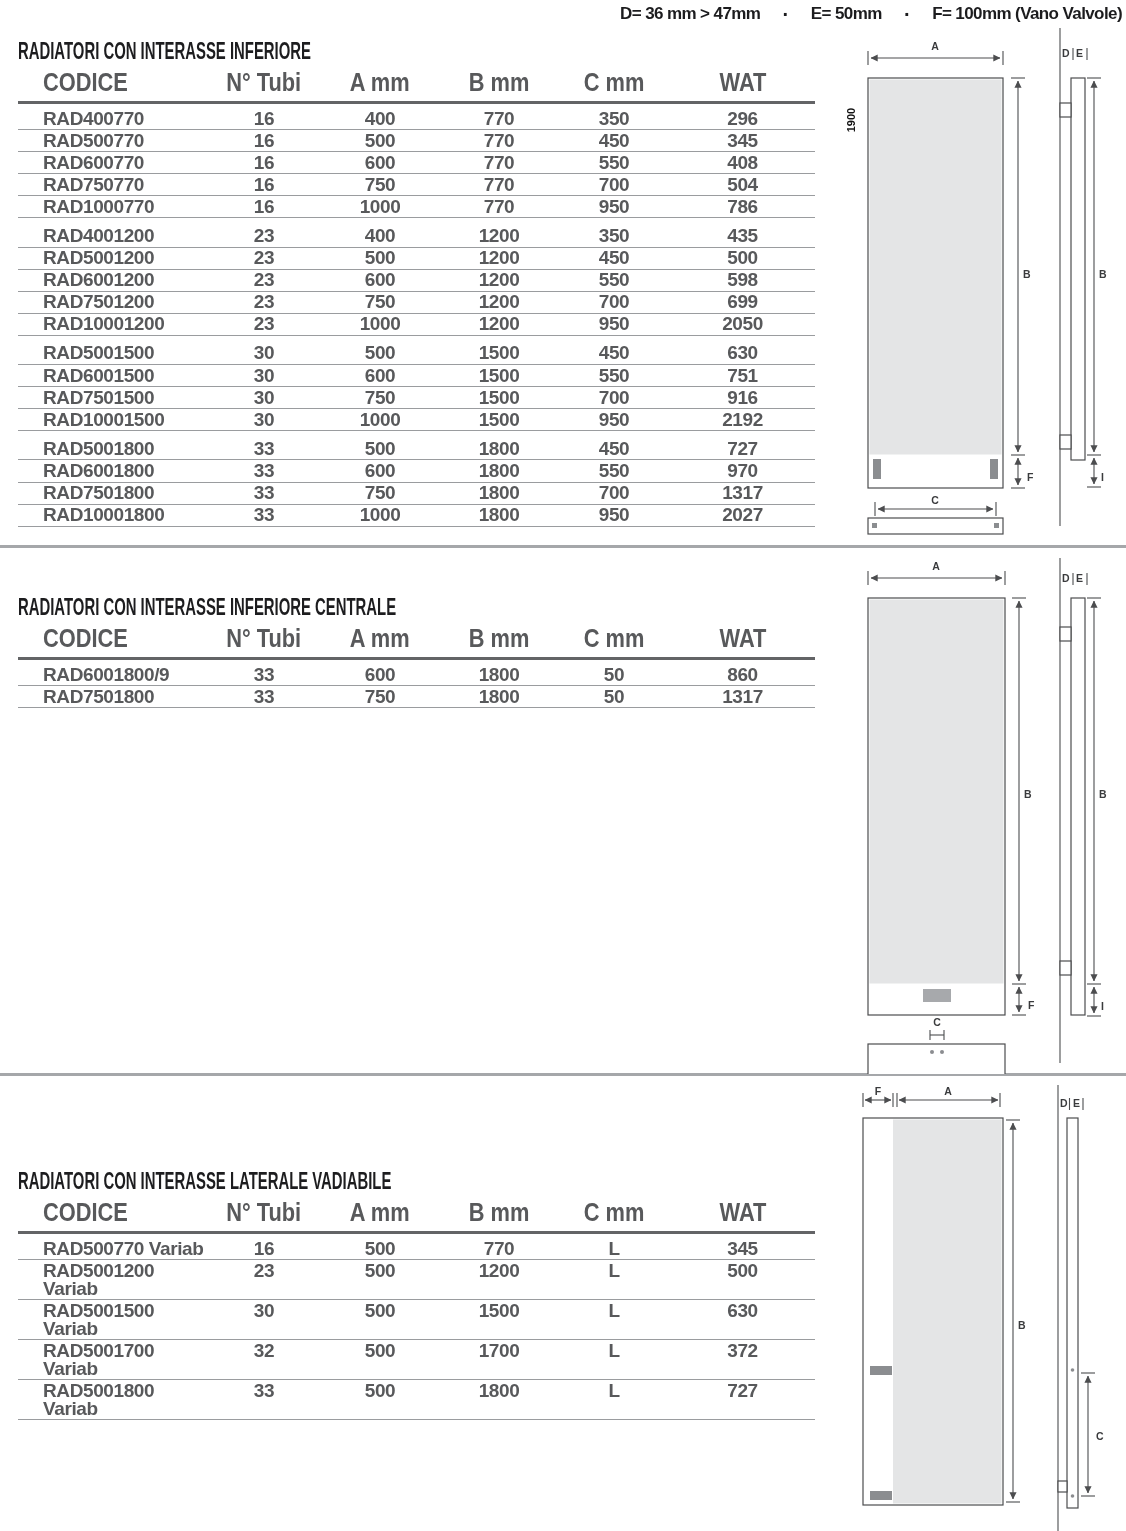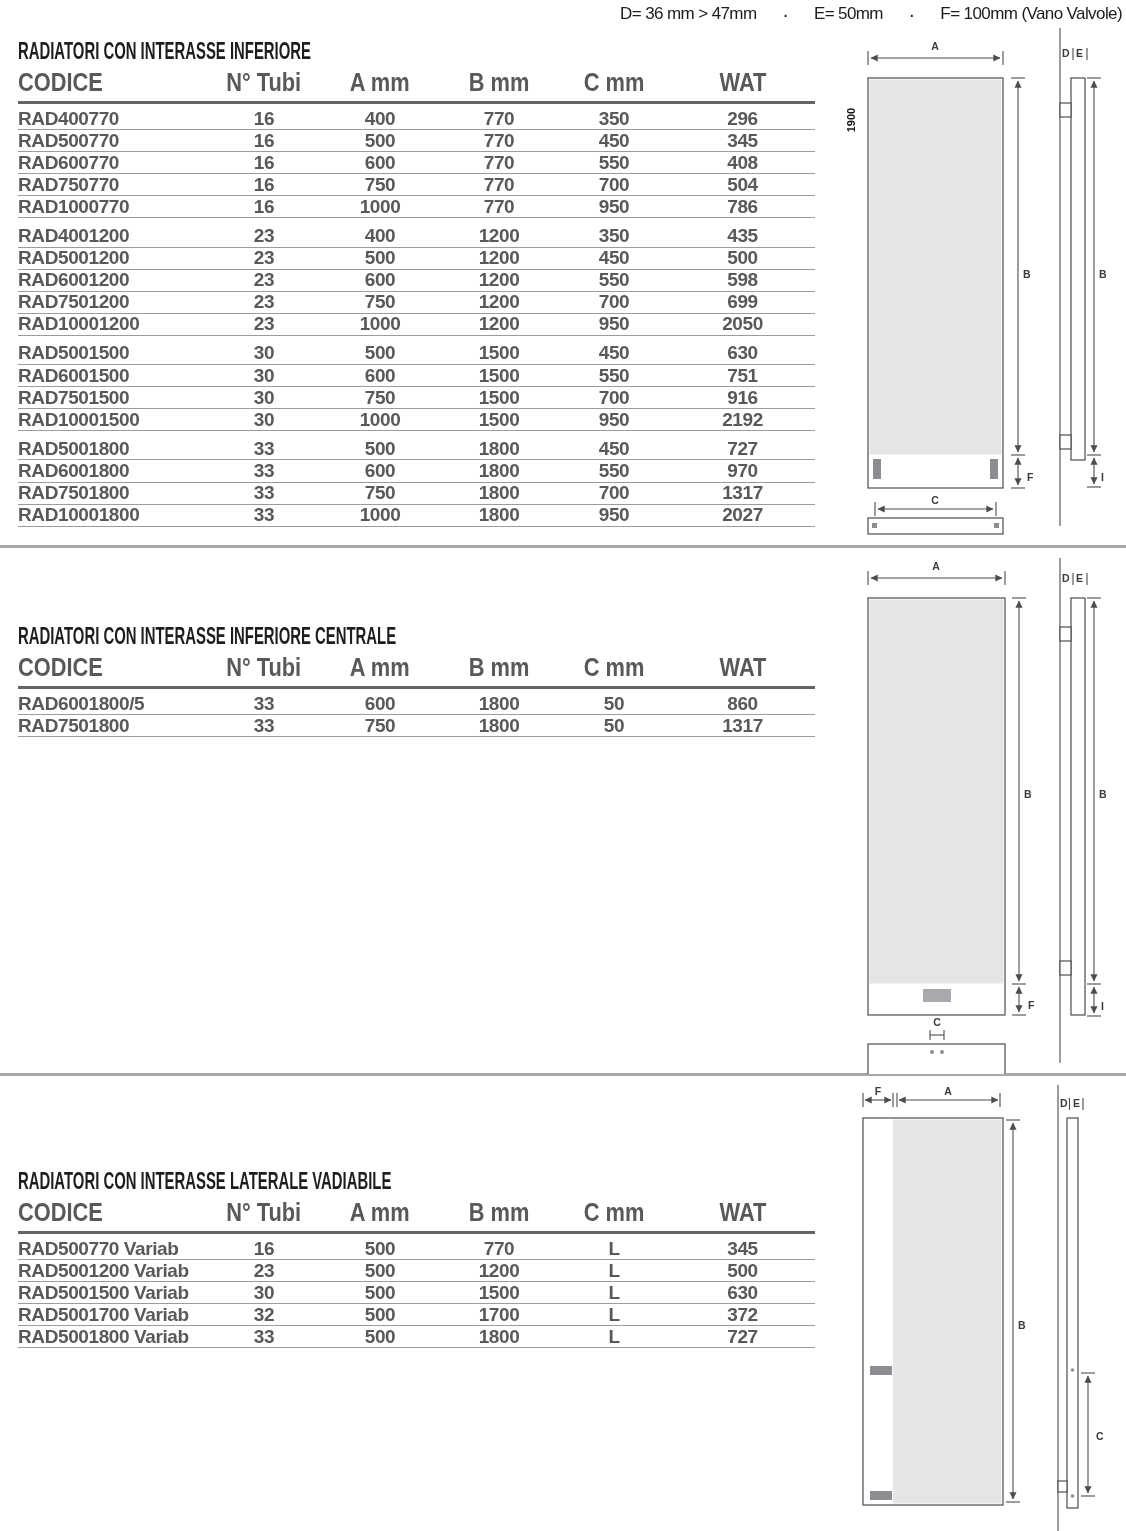--- a/index.html
+++ b/index.html
@@ -6,21 +6,21 @@
   body {
     width:1126px; height:1531px; background:#ffffff; position:relative;
     font-family:"Liberation Sans", sans-serif; overflow:hidden;
   }
   .page { position:absolute; inset:0; }
 
   
   .legend {
     position:absolute; top:4px; left:620px; width:502px;
     display:flex; justify-content:space-between; align-items:center;
-    font-weight:normal; font-size:17px; letter-spacing:-0.6px; color:#1c1c1e;
+    font-weight:bold; font-size:17px; letter-spacing:-0.6px; color:#1c1c1e;
     white-space:nowrap;
   }
   .legend .dot { font-size:20px; line-height:10px; }
 
   
   .separator { position:absolute; left:0; width:1126px; height:3px; background:#a5a7aa; }
   .sep-1 { top:545px; }
   .sep-2 { top:1073px; }
 
   
@@ -35,21 +35,21 @@
   .head .cell { font-weight:bold; font-size:26px; line-height:30px; color:#58595b; }
   .head .cell span { display:inline-block; transform:scaleX(0.84); transform-origin:50% 50%; white-space:nowrap; }
   .head .cell.c0 span { transform-origin:0 50%; }
   .group { margin-top:7px; }
   .group.first { margin-top:4px; }
   .row.data { border-bottom:1.6px solid #9a9c9f; padding:1.5px 0 1.6px; }
   .row.data .cell {
     font-weight:bold; font-size:19px; line-height:18px; color:#58595b; letter-spacing:-0.4px;
   }
   .cell { text-align:center; }
-  .cell.c0 { text-align:left; }
+  .cell.c0 { text-align:left;margin-left:25px; }
 
   
   .diag { position:absolute; }
   .diag line { stroke:#4c4d4f; stroke-width:1.1; }
   .diag .box { fill:#ffffff; stroke:#4c4d4f; stroke-width:1.2; }
   .diag .panel { fill:#e4e5e6; stroke:none; }
   .diag .conn { fill:#8b8d90; stroke:none; }
   .diag .connc { fill:#a7a9ac; stroke:none; }
   .diag .dl { font-family:"Liberation Sans",sans-serif; font-weight:bold; font-size:10.5px; fill:#3a3b3d; }
   .diag .dlh { font-size:11px; fill:#141414; }
@@ -226,33 +226,33 @@
         <div class="row data">
           <div class="cell c0">RAD10001800</div>
           <div class="cell c1">33</div>
           <div class="cell c2">1000</div>
           <div class="cell c3">1800</div>
           <div class="cell c4">950</div>
           <div class="cell c5">2027</div>
         </div>
       </div>
     </section>
-  <section class="tbl" id="table-1" style="top:623px">
+  <section class="tbl" id="table-1" style="top:594px">
       <div class="tbl-title">RADIATORI CON INTERASSE INFERIORE CENTRALE</div>
       <div class="row head">
         <div class="cell c0"><span>CODICE</span></div>
         <div class="cell c1"><span>N° Tubi</span></div>
         <div class="cell c2"><span>A mm</span></div>
         <div class="cell c3"><span>B mm</span></div>
         <div class="cell c4"><span>C mm</span></div>
         <div class="cell c5"><span>WAT</span></div>
       </div>
       <div class="group first">
         <div class="row data">
-          <div class="cell c0">RAD6001800/5</div>
+          <div class="cell c0">RAD6001800/9</div>
           <div class="cell c1">33</div>
           <div class="cell c2">600</div>
           <div class="cell c3">1800</div>
           <div class="cell c4">50</div>
           <div class="cell c5">860</div>
         </div>
         <div class="row data">
           <div class="cell c0">RAD7501800</div>
           <div class="cell c1">33</div>
           <div class="cell c2">750</div>

